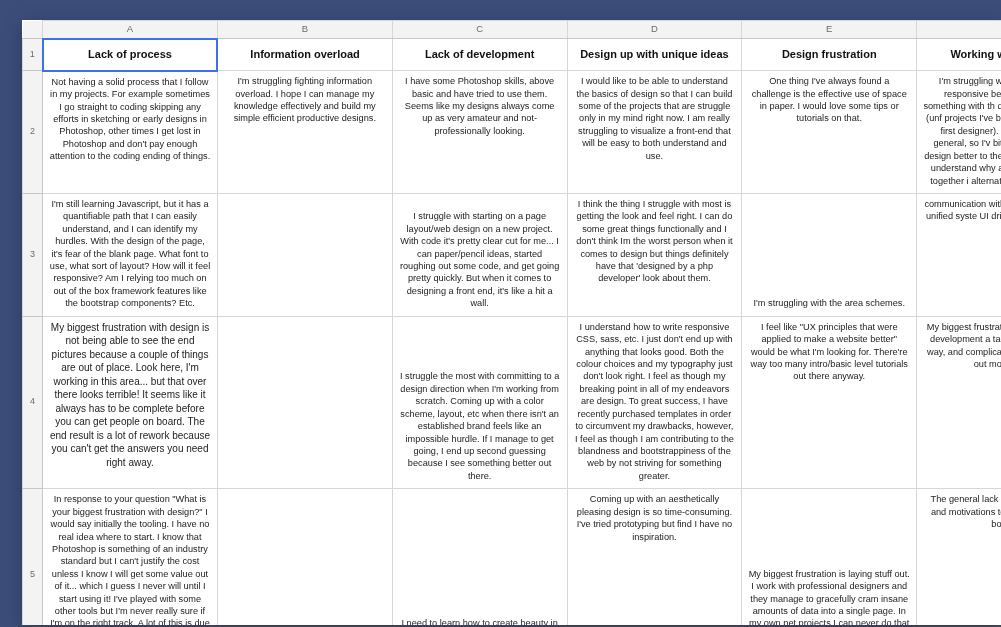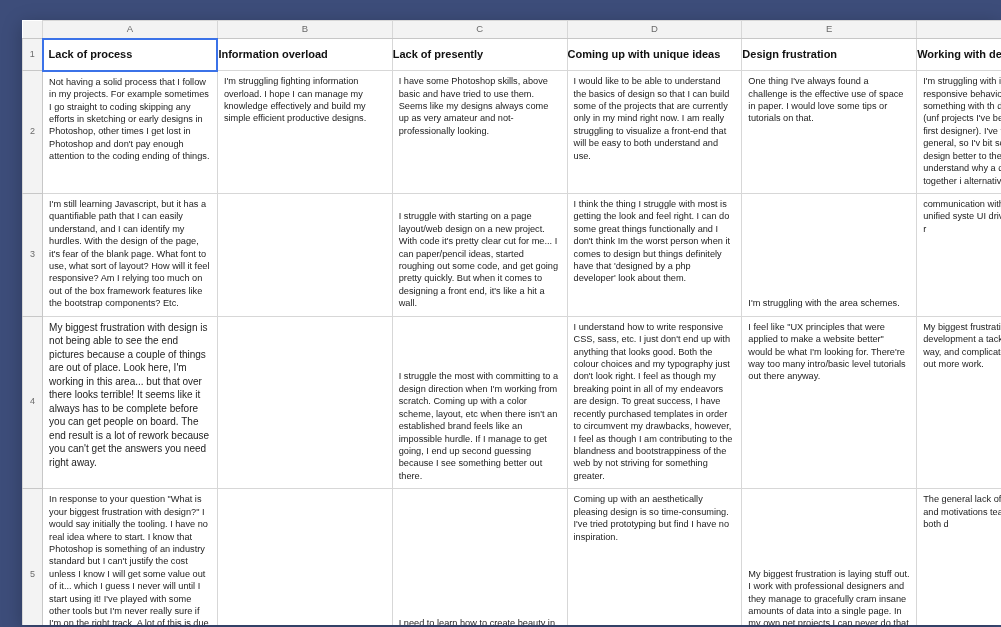--- a/index.html
+++ b/index.html
@@ -26,21 +26,21 @@
     border-collapse: collapse;
     table-layout: fixed;
     width: 1070px;
     font-size: 9.2px;
     color: #222;
   }
   th, td {
     border: 1px solid #d7d7d7;
     vertical-align: top;
     padding: 4px 6px 6px 6px;
-    text-align: left;
+    text-align: center;
     line-height: 1.35;
   }
   .rowhead {
     width: 20px;
     background: #f3f3f3;
     color: #6a6a6a;
     font-weight: normal;
     text-align: center;
     font-size: 9px;
     vertical-align: middle;
@@ -100,32 +100,32 @@
         <th>C</th>
         <th>D</th>
         <th>E</th>
         <th>F</th>
       </tr>
 
       <tr class="hdr">
         <th class="rowhead">1</th>
         <td class="selected">Lack of process</td>
         <td>Information overload</td>
-        <td>Lack of presently</td>
-        <td>Coming up with unique ideas</td>
+        <td>Lack of development</td>
+        <td>Design up with unique ideas</td>
         <td>Design frustration</td>
         <td>Working with design</td>
       </tr>
 
       <tr>
         <th class="rowhead">2</th>
         <td>Not having a solid process that I follow in my projects. For example sometimes I go straight to coding skipping any efforts in sketching or early designs in Photoshop, other times I get lost in Photoshop and don't pay enough attention to the coding ending of things.</td>
         <td>I'm struggling fighting information overload. I hope I can manage my knowledge effectively and build my simple efficient productive designs.</td>
         <td>I have some Photoshop skills, above basic and have tried to use them. Seems like my designs always come up as very amateur and not-professionally looking.</td>
-        <td>I would like to be able to understand the basics of design so that I can build some of the projects that are currently only in my mind right now. I am really struggling to visualize a front-end that will be easy to both understand and use.</td>
+        <td>I would like to be able to understand the basics of design so that I can build some of the projects that are struggle only in my mind right now. I am really struggling to visualize a front-end that will be easy to both understand and use.</td>
         <td>One thing I've always found a challenge is the effective use of space in paper. I would love some tips or tutorials on that.</td>
         <td>I'm struggling with impleme take responsive behavior hash out something with th development process (unf projects I've been handed mobile-first designer). I've for design in general, so I'v bit so my own minor design better to the end user. Als better understand why a d section of a site together i alternatives that would ma</td>
       </tr>
 
       <tr>
         <th class="rowhead">3</th>
         <td>I'm still learning Javascript, but it has a quantifiable path that I can easily understand, and I can identify my hurdles. With the design of the page, it's fear of the blank page. What font to use, what sort of layout? How will it feel responsive? Am I relying too much on out of the box framework features like the bootstrap components? Etc.</td>
         <td></td>
         <td style="vertical-align:bottom">I struggle with starting on a page layout/web design on a new project. With code it's pretty clear cut for me... I can paper/pencil ideas, started roughing out some code, and get going pretty quickly. But when it comes to designing a front end, it's like a hit a wall.</td>
         <td>I think the thing I struggle with most is getting the look and feel right. I can do some great things functionally and I don't think Im the worst person when it comes to design but things definitely have that 'designed by a php developer' look about them.</td>

